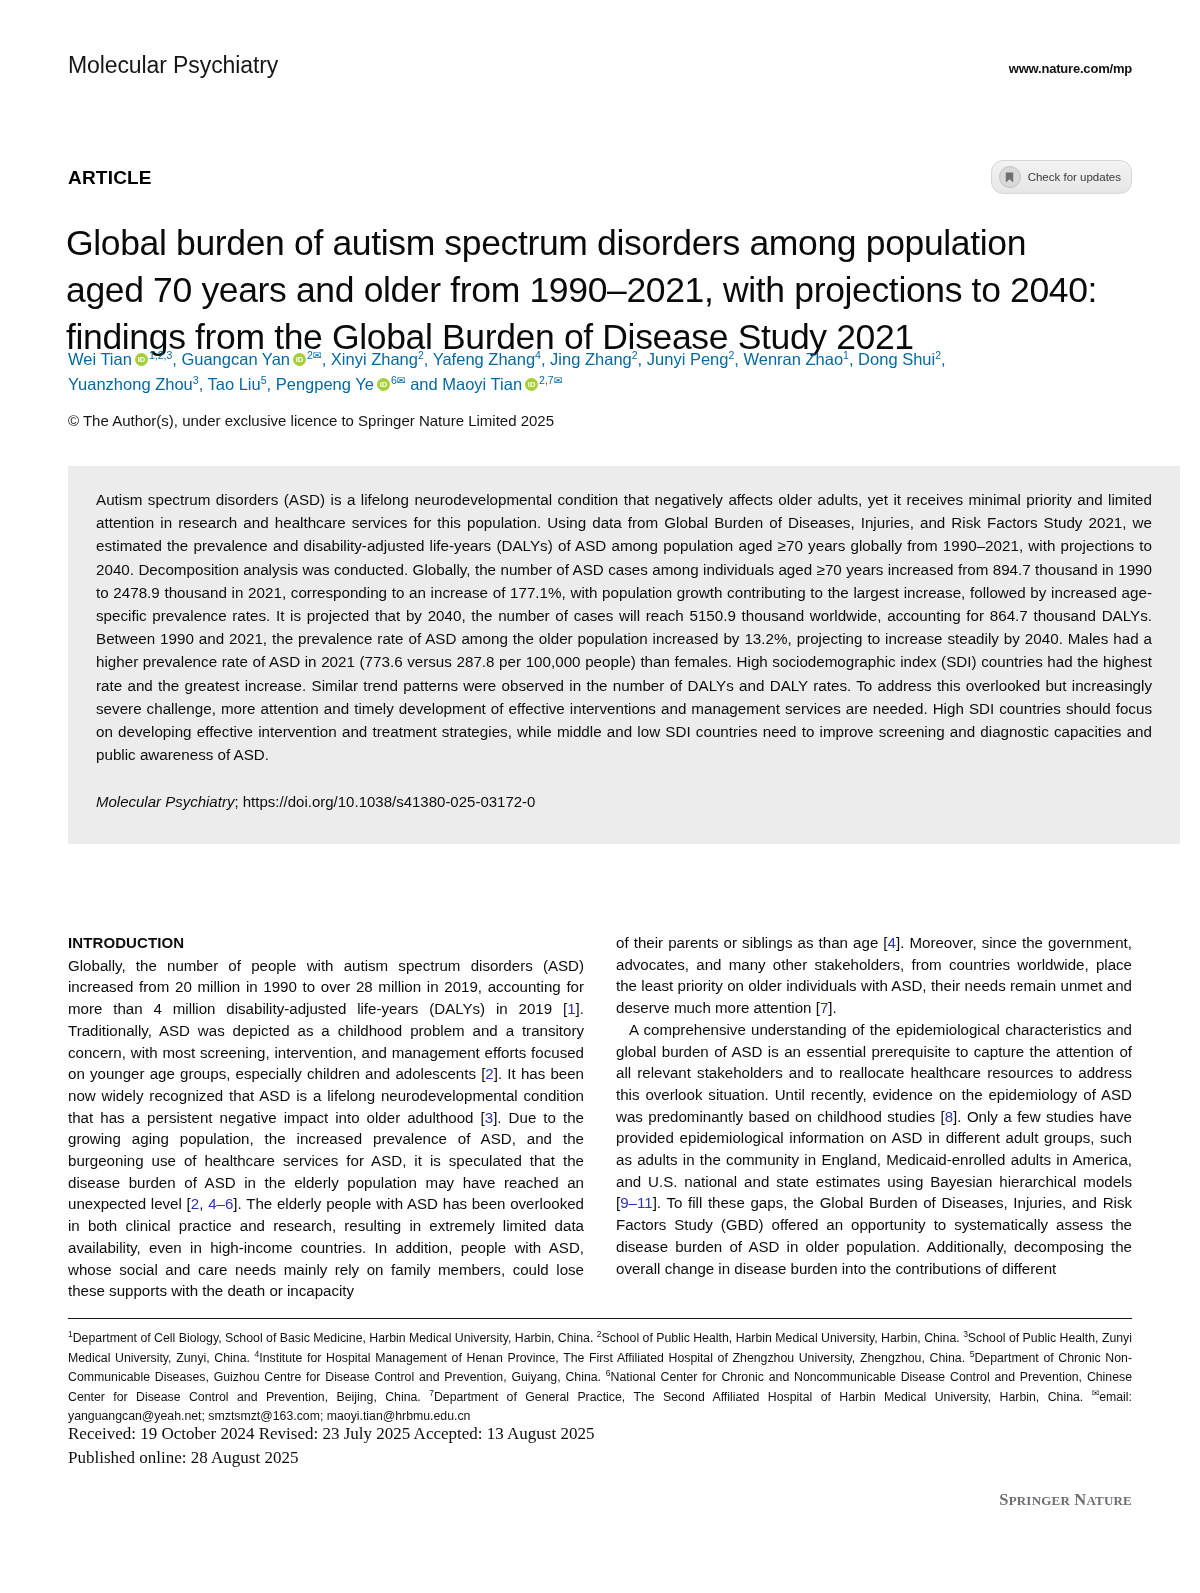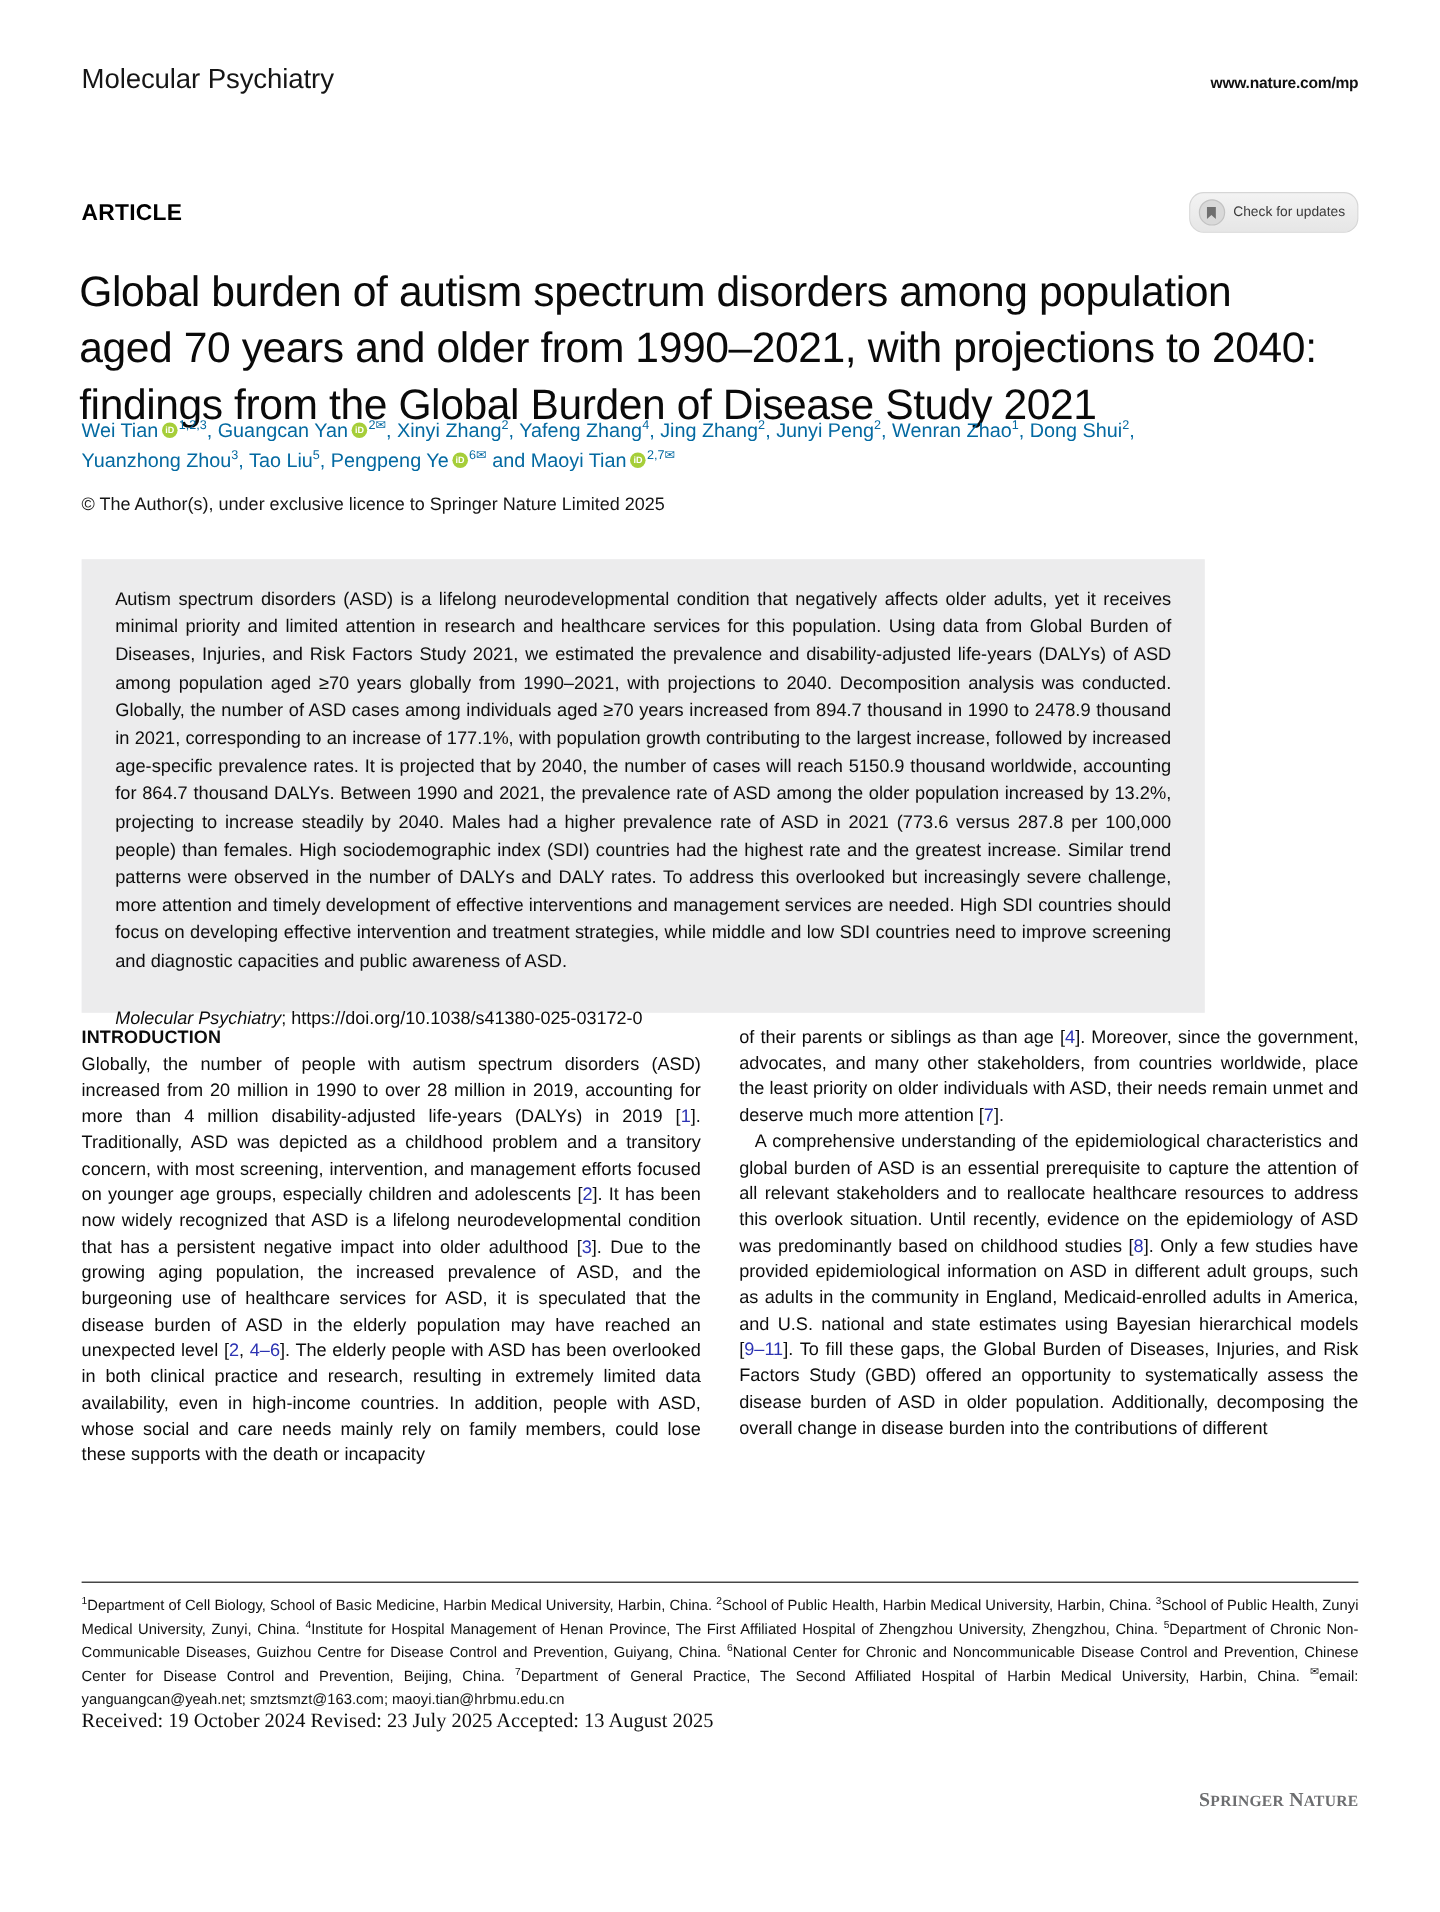--- a/index.html
+++ b/index.html
@@ -148,21 +148,21 @@
     top: 412px;
     font-size: 15px;
     color: #151515;
   }
 
   
   .abstract-box {
     position: absolute;
     left: 68px;
     top: 466px;
-    width: 936px;
+    width: 1112px;
     height: 378px;
     background: #ececed;
     box-sizing: border-box;
     padding: 22px 28px 0 28px;
   }
   .abstract-text {
     font-size: 15.2px;
     line-height: 23.2px;
     text-align: justify;
     color: #0d0d0d;
@@ -174,21 +174,21 @@
     color: #0d0d0d;
   }
   .abstract-doi em {
     font-style: italic;
   }
 
   
   .columns {
     position: absolute;
     left: 68px;
-    top: 854px;
+    top: 932px;
     width: 1064px;
     height: 390px;
     display: flex;
     gap: 32px;
   }
   .col {
     width: 516px;
     font-size: 15.1px;
     line-height: 21.7px;
     text-align: justify;
@@ -311,17 +311,18 @@
       <p class="indent"><span>A comprehensive understanding of the epidemiological characteristics and global burden of ASD is an essential prerequisite to capture the attention of all relevant stakeholders and to reallocate healthcare resources to address this overlook situation. Until recently, evidence on the epidemiology of ASD was predominantly based on childhood studies [</span><a class="cite" href="#">8</a><span>]. Only a few studies have provided epidemiological information on ASD in different adult groups, such as adults in the community in England, Medicaid-enrolled adults in America, and U.S. national and state estimates using Bayesian hierarchical models [</span><a class="cite" href="#">9–11</a><span>]. To fill these gaps, the Global Burden of Diseases, Injuries, and Risk Factors Study (GBD) offered an opportunity to systematically assess the disease burden of ASD in older population. Additionally, decomposing the overall change in disease burden into the contributions of different</span></p>
     </div>
   </div>
 
   <div class="foot-rule"></div>
 
   <div class="affiliations"><sup>1</sup><span>Department of Cell Biology, School of Basic Medicine, Harbin Medical University, Harbin, China. </span><sup>2</sup><span>School of Public Health, Harbin Medical University, Harbin, China. </span><sup>3</sup><span>School of Public Health, Zunyi Medical University, Zunyi, China. </span><sup>4</sup><span>Institute for Hospital Management of Henan Province, The First Affiliated Hospital of Zhengzhou University, Zhengzhou, China. </span><sup>5</sup><span>Department of Chronic Non-Communicable Diseases, Guizhou Centre for Disease Control and Prevention, Guiyang, China. </span><sup>6</sup><span>National Center for Chronic and Noncommunicable Disease Control and Prevention, Chinese Center for Disease Control and Prevention, Beijing, China. </span><sup>7</sup><span>Department of General Practice, The Second Affiliated Hospital of Harbin Medical University, Harbin, China. </span><sup class="env">✉</sup><span>email: yanguangcan@yeah.net; smztsmzt@163.com; maoyi.tian@hrbmu.edu.cn</span></div>
 
   <div class="dates">
     <div>Received: 19 October 2024 Revised: 23 July 2025 Accepted: 13 August 2025</div>
+    <div>Published online: 28 August 2025</div>
   </div>
 
   <div class="publisher"><span>S</span><span class="small">PRINGER</span> <span>N</span><span class="small">ATURE</span></div>
 
 </div>
 
 </body></html>

